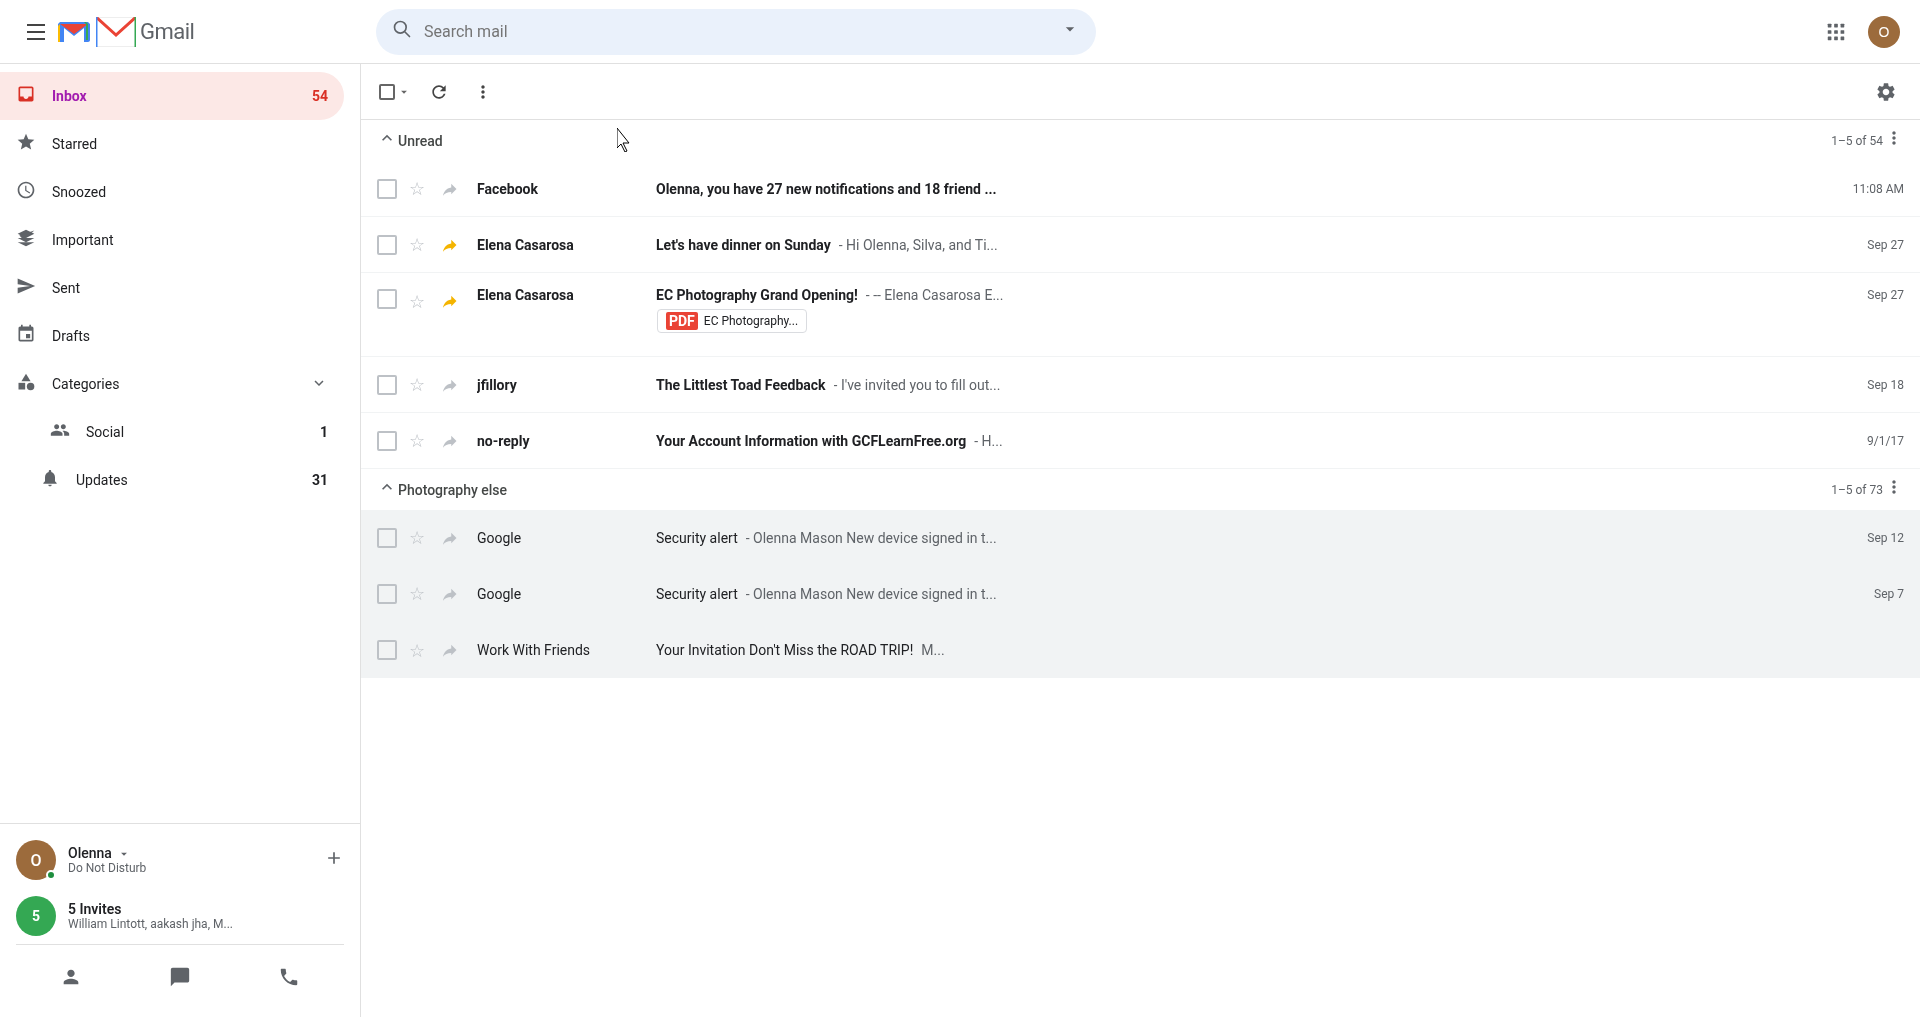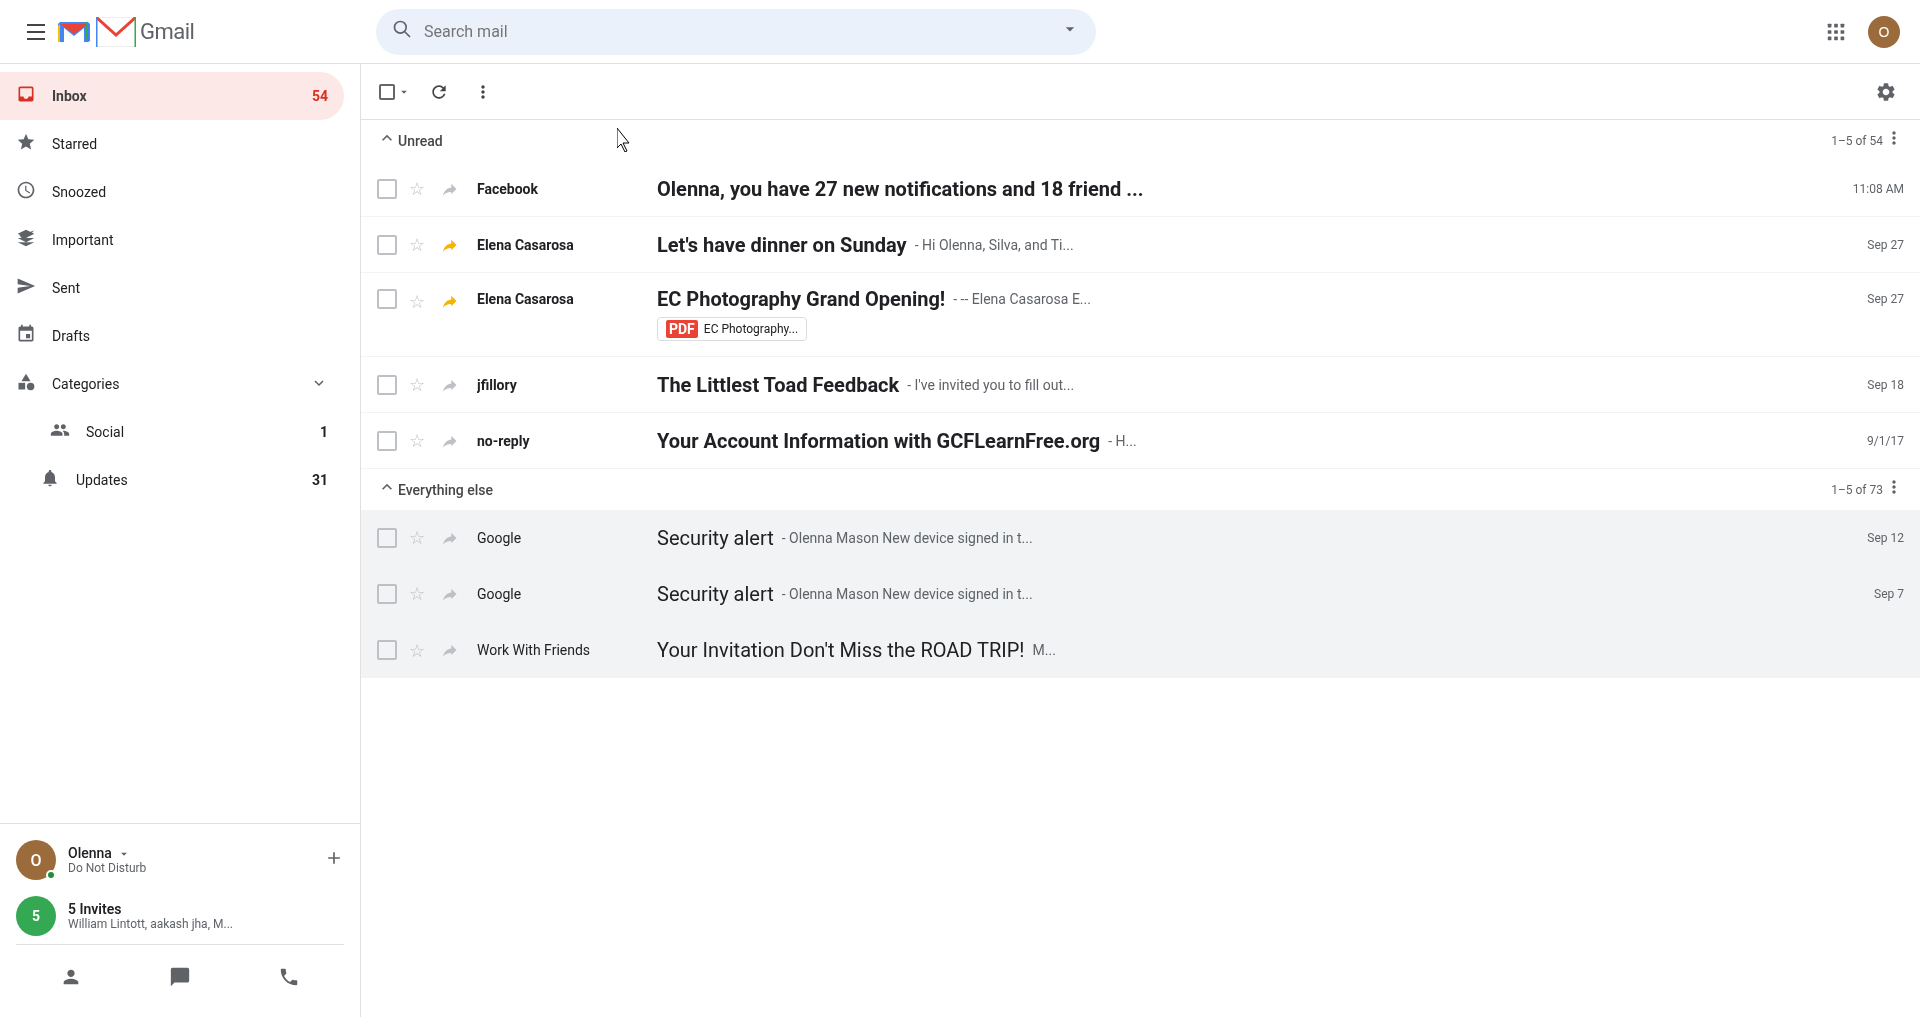--- a/index.html
+++ b/index.html
@@ -104,21 +104,21 @@
 
     .nav-item {
       display: flex; align-items: center; gap: 16px;
       padding: 0 16px; height: 48px; cursor: pointer;
       border-radius: 0 24px 24px 0;
       margin-right: 16px;
       font-size: 14px; font-weight: 400; color: #202124;
       position: relative;
     }
     .nav-item.active { background: #fce8e6; font-weight: 700; }
-    .nav-item.active .nav-label { font-weight: 700; color: #404040; }
+    .nav-item.active .nav-label { font-weight: 700; color: #a21caf; }
     .nav-icon { font-size: 20px; color: #444746; }
     .nav-item.active .nav-icon { color: #d93025; }
     .nav-badge {
       margin-left: auto;
       font-size: 14px; font-weight: 700;
       color: #202124;
     }
     .nav-item.active .nav-badge { color: #d93025; }
 
     
@@ -246,30 +246,31 @@
       width: 24px; height: 24px; display: flex; align-items: center; justify-content: center;
       color: #bdc1c6; margin-right: 8px; cursor: pointer; font-size: 18px; flex-shrink: 0;
     }
     .forward-btn {
       width: 24px; height: 24px; display: flex; align-items: center; justify-content: center;
       color: #bdc1c6; margin-right: 16px; cursor: pointer; font-size: 18px; flex-shrink: 0;
     }
     .forward-btn.yellow { color: #f4b400; }
 
     .sender {
-      width: 180px; font-size: 14px; font-weight: 700; color: #202124;
+      width: 159px; font-size: 14px; font-weight: 700; color: #202124;
       white-space: nowrap; overflow: hidden; text-overflow: ellipsis; flex-shrink: 0;
     }
     .email-content {
       flex: 1; display: flex; align-items: center; gap: 8px;
       overflow: hidden;
     }
     .email-subject {
-      font-size: 20px; font-weight: 700; color: #202124;
+      font-size: 14px; font-weight: 700; color: #202124;
       white-space: nowrap;
+      margin-left: 20px;
     }
     .email-snippet {
       font-size: 14px; font-weight: 400; color: #5f6368;
       white-space: nowrap; overflow: hidden; text-overflow: ellipsis;
     }
     .email-time {
       font-size: 12px; color: #5f6368; flex-shrink: 0; 
       white-space: nowrap;
     }
 
@@ -646,21 +647,21 @@
         </div>
         <div class="email-time">9/1/17</div>
       </div>
 
       <div class="section-header">
         <span class="collapse-icon">
           <svg width="20" height="20" viewBox="0 0 24 24" fill="#5f6368">
               <path d="M7.41 15.41L12 10.83l4.59 4.58L18 14l-6-6-6 6z"></path>
             </svg>
         </span>
-        <span class="section-title">Everything else</span>
+        <span class="section-title">Photography else</span>
         <span class="section-count">1–5 of 73</span>
         <span class="section-more">
           <svg width="20" height="20" viewBox="0 0 24 24" fill="#5f6368">
               <path d="M12 8c1.1 0 2-.9 2-2s-.9-2-2-2-2 .9-2 2 .9 2 2 2zm0 2c-1.1 0-2 .9-2 2s.9 2 2 2 2-.9 2-2-.9-2-2-2zm0 6c-1.1 0-2 .9-2 2s.9 2 2 2 2-.9 2-2-.9-2-2-2z"></path>
             </svg>
         </span>
       </div>
 
       <div class="email-row read">
         <div class="email-checkbox"></div>

